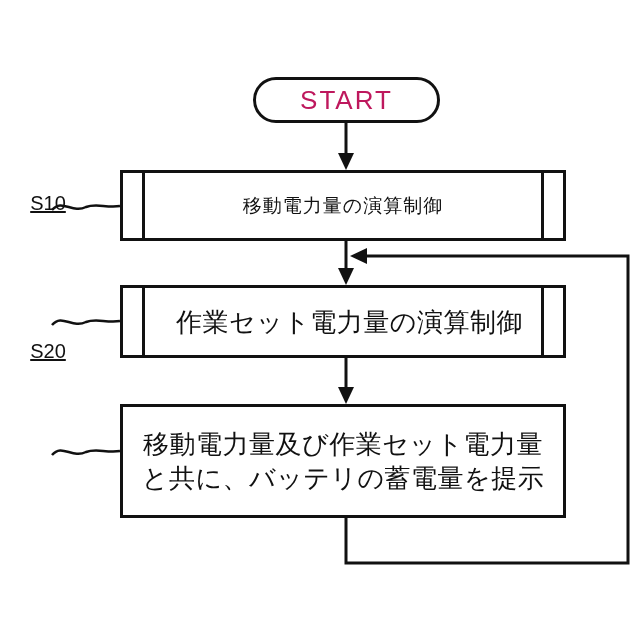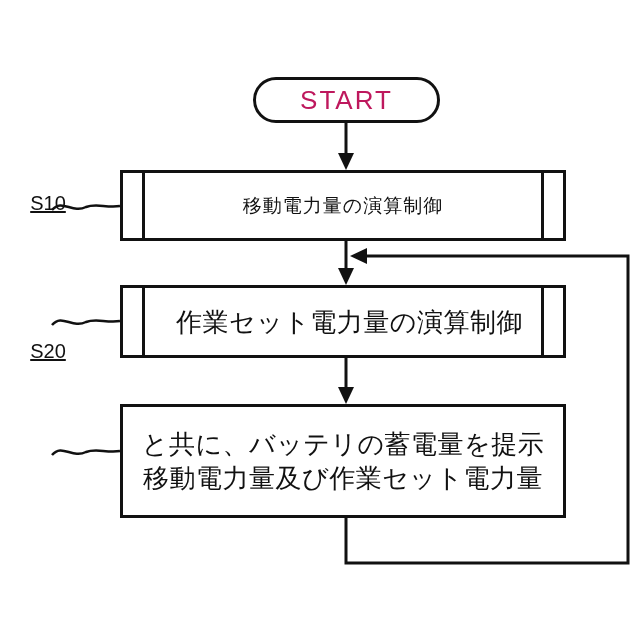--- a/index.html
+++ b/index.html
@@ -137,17 +137,17 @@
   <div class="step-label s10">S10</div>
 
   <div class="proc s20">
     <span class="sidebar left"></span>
     <span class="sidebar right"></span>
     <div class="proc-text">作業セット電力量の演算制御</div>
   </div>
   <div class="step-label s20">S20</div>
 
   <div class="proc s30">
+    <div class="proc-text">移動電力量及び作業セット電力量</div>
     <div class="proc-text">と共に、バッテリの蓄電量を提示</div>
-    <div class="proc-text">移動電力量及び作業セット電力量</div>
   </div>
 
 </div>
 
 </body></html>

